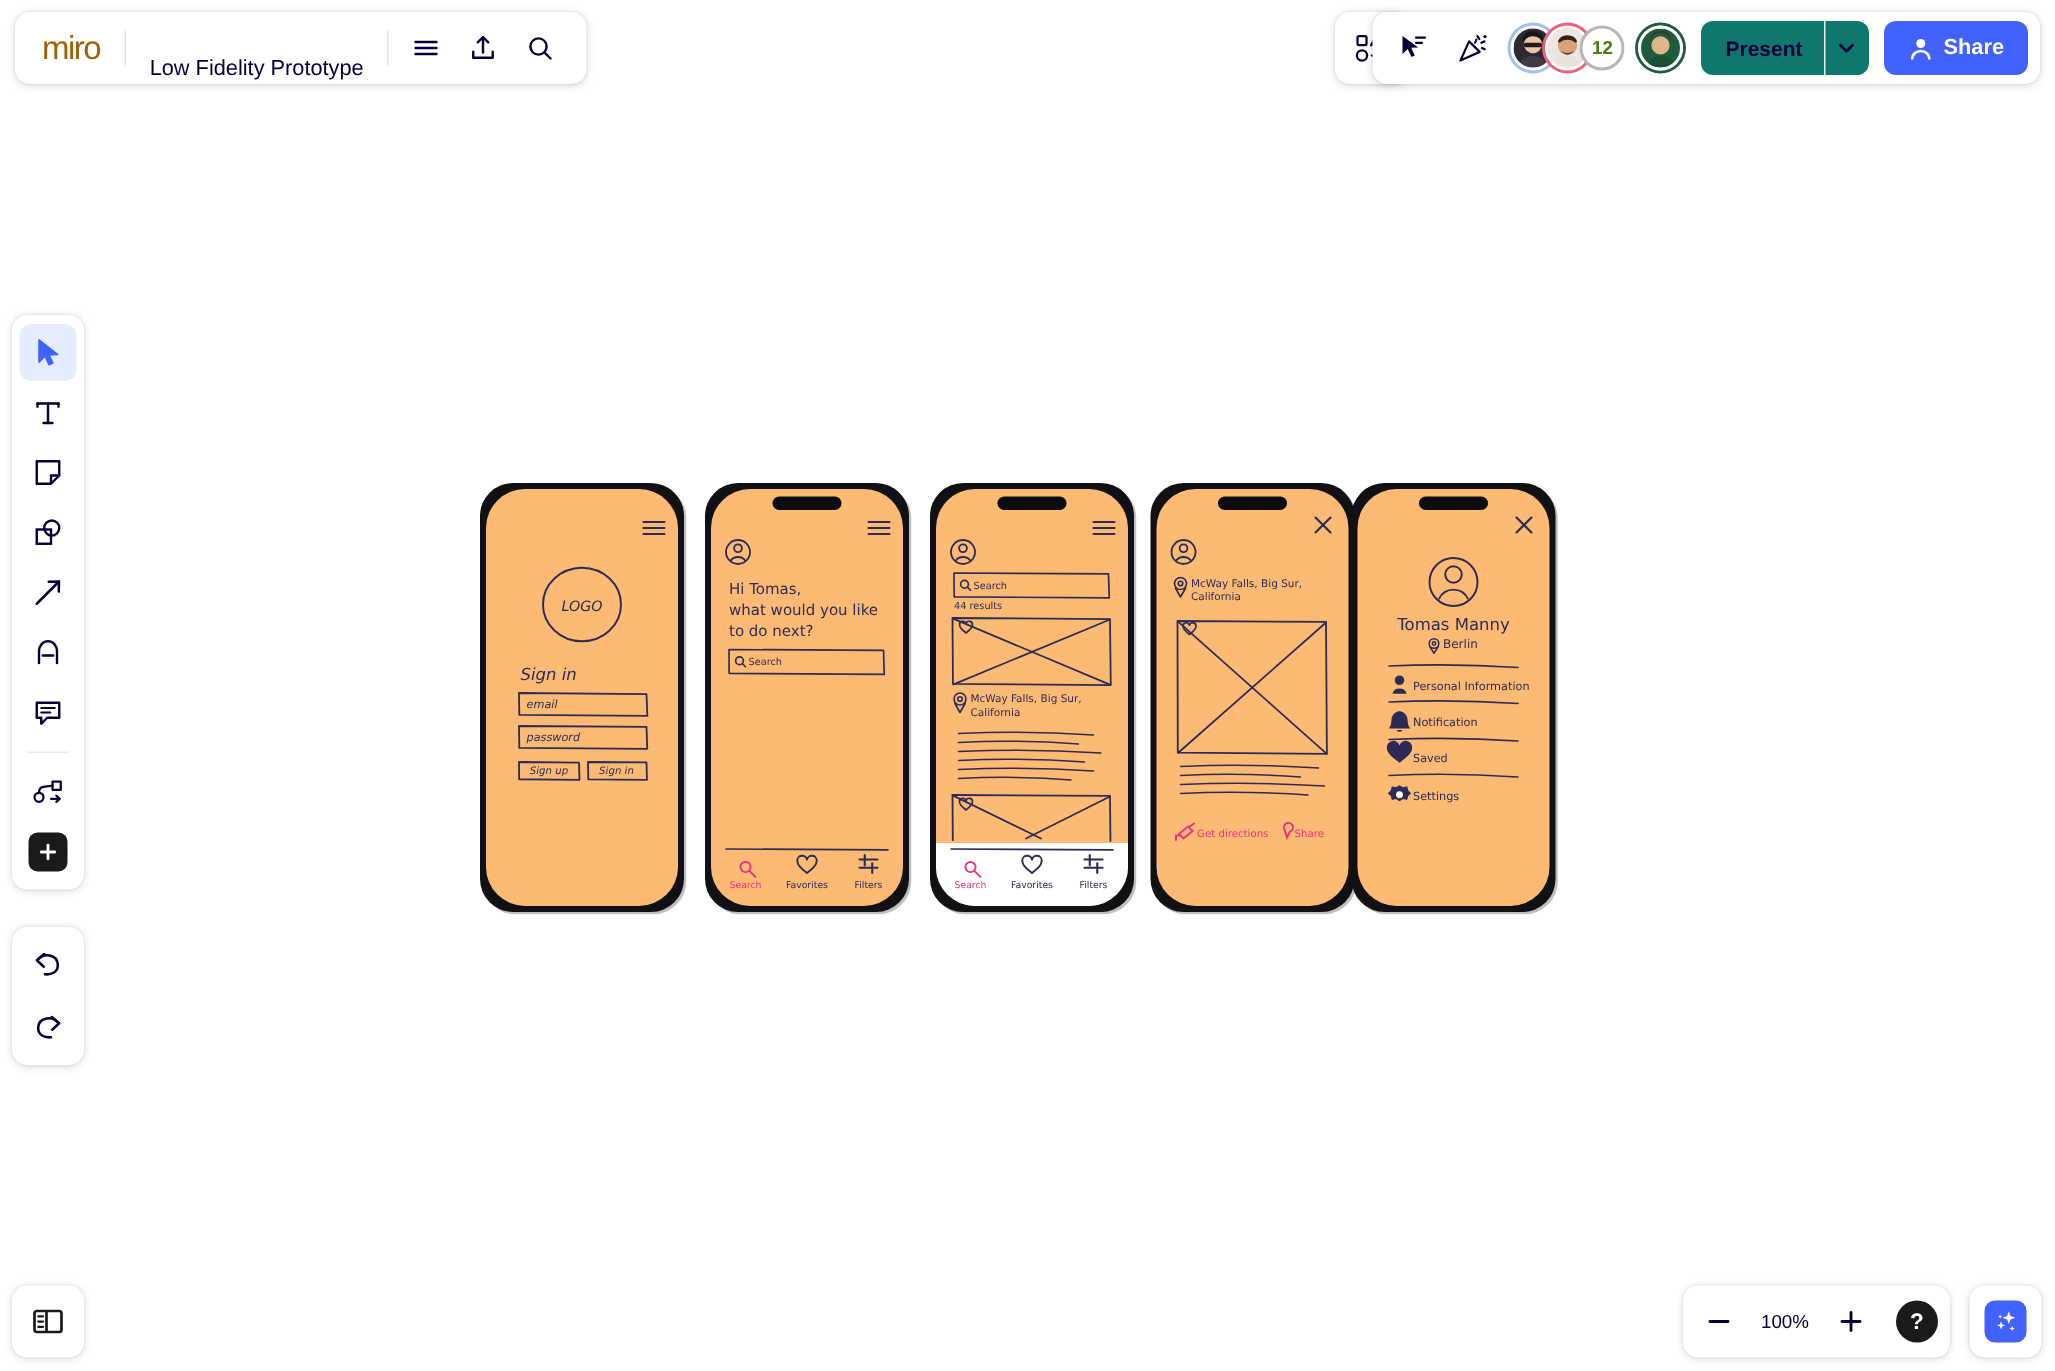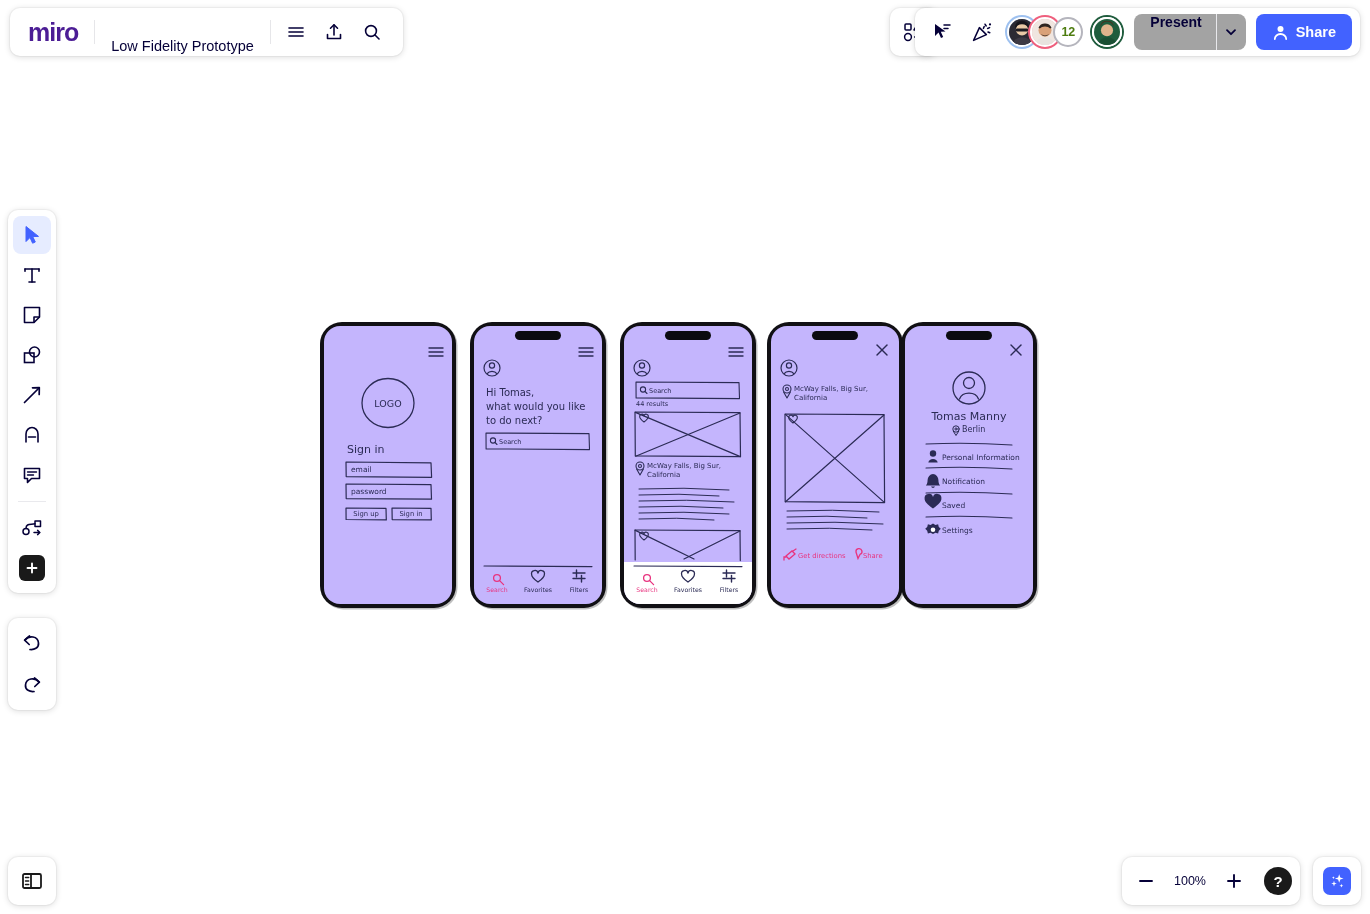--- a/index.html
+++ b/index.html
@@ -20,22 +20,22 @@
 
   
   #topbar-left {
     position: absolute; left: 10px; top: 8px;
     height: 48px; display: flex; align-items: center;
     background: #fff; border-radius: 10px;
     box-shadow: 0 1px 6px rgba(0,0,0,.15), 0 0 0 1px rgba(0,0,0,.03);
     padding: 0 12px; gap: 0;
     z-index: 20;
   }
-  .miro-logo { font-size: 25px; font-weight: 700; letter-spacing: -1px;
-    color: #4c1d95; padding: 0 10px 0 6px; line-height: 1; }
+  .miro-logo { font-size: 22px; font-weight: 400; letter-spacing: -1px;
+    color: #a16207; padding: 0 10px 0 6px; line-height: 1; }
   .bar-div { width: 1px; height: 24px; background: #e6e6e9; margin: 0 6px; }
   .board-title { font-size: 14.5px; color: #050038; padding: 0 10px;
     white-space: nowrap; margin-top: 28px; }
   .tb-btn {
     width: 38px; height: 38px; border-radius: 8px;
     display: flex; align-items: center; justify-content: center;
     cursor: pointer; background: transparent; border: none;
   }
 
   
@@ -65,21 +65,21 @@
   .avatar:first-child { margin-left: 0; }
   .avatar-count {
     width: 30px; height: 30px; border-radius: 50%;
     border: 2px solid #b5b5bd; background: #fff;
     margin-left: -7px; display: flex; align-items: center;
     justify-content: center; font-size: 12.5px; font-weight: 600;
     color: #4d7c0f; z-index: 3; position: relative;
   }
   .avatar-sep { width: 9px; }
   .present-group {
-    display: flex; background: #a3a3a3;
+    display: flex; align-items: center; background: #0f766e;
     border-radius: 8px; height: 36px; margin-left: 4px;
   }
   .present-label { font-size: 14px; font-weight: 700; color: #050038;
     padding: 0 14px 0 16px; cursor: pointer; }
   .present-caret { width: 30px; height: 36px; display: flex;
     align-items: center; justify-content: center; cursor: pointer;
     border-left: 1px solid #e8e8ec; }
   .share-btn {
     display: flex; align-items: center; gap: 7px;
     background: #4262ff; color: #fff; border: none;
@@ -161,28 +161,28 @@
   }
 
   .phone {
     position: absolute; top: 322px; width: 136px; height: 286px;
     border-radius: 22px;
     background: #111014;
     padding: 4px;
     box-shadow: 1.5px 1.5px 0 0 rgba(0,0,0,.25);
   }
   .phone-inner {
-    width: 100%; height: 100%; background: #c4b5fd; border-radius: 16px;
+    width: 100%; height: 100%; background: #fdba74; border-radius: 26px;
     position: relative; overflow: hidden;
   }
   .notch {
     position: absolute; top: 5px; left: 50%; transform: translateX(-50%);
     width: 46px; height: 9px; background: #0b0b10; border-radius: 6px;
   }
-  .p1 { left: 320px; }
+  .p1 { left: 320px; font-style: italic; }
   .p2 { left: 470px; }
   .p3 { left: 620px; }
   .p4 { left: 767px; }
   .p5 { left: 901px; }
 
   
   .ink { stroke: #2b2b55; fill: none; stroke-linecap: round;
     stroke-linejoin: round; }
   .ink-fill { fill: #2b2b55; }
   .pink { stroke: #e8347f; fill: none; stroke-linecap: round; }

